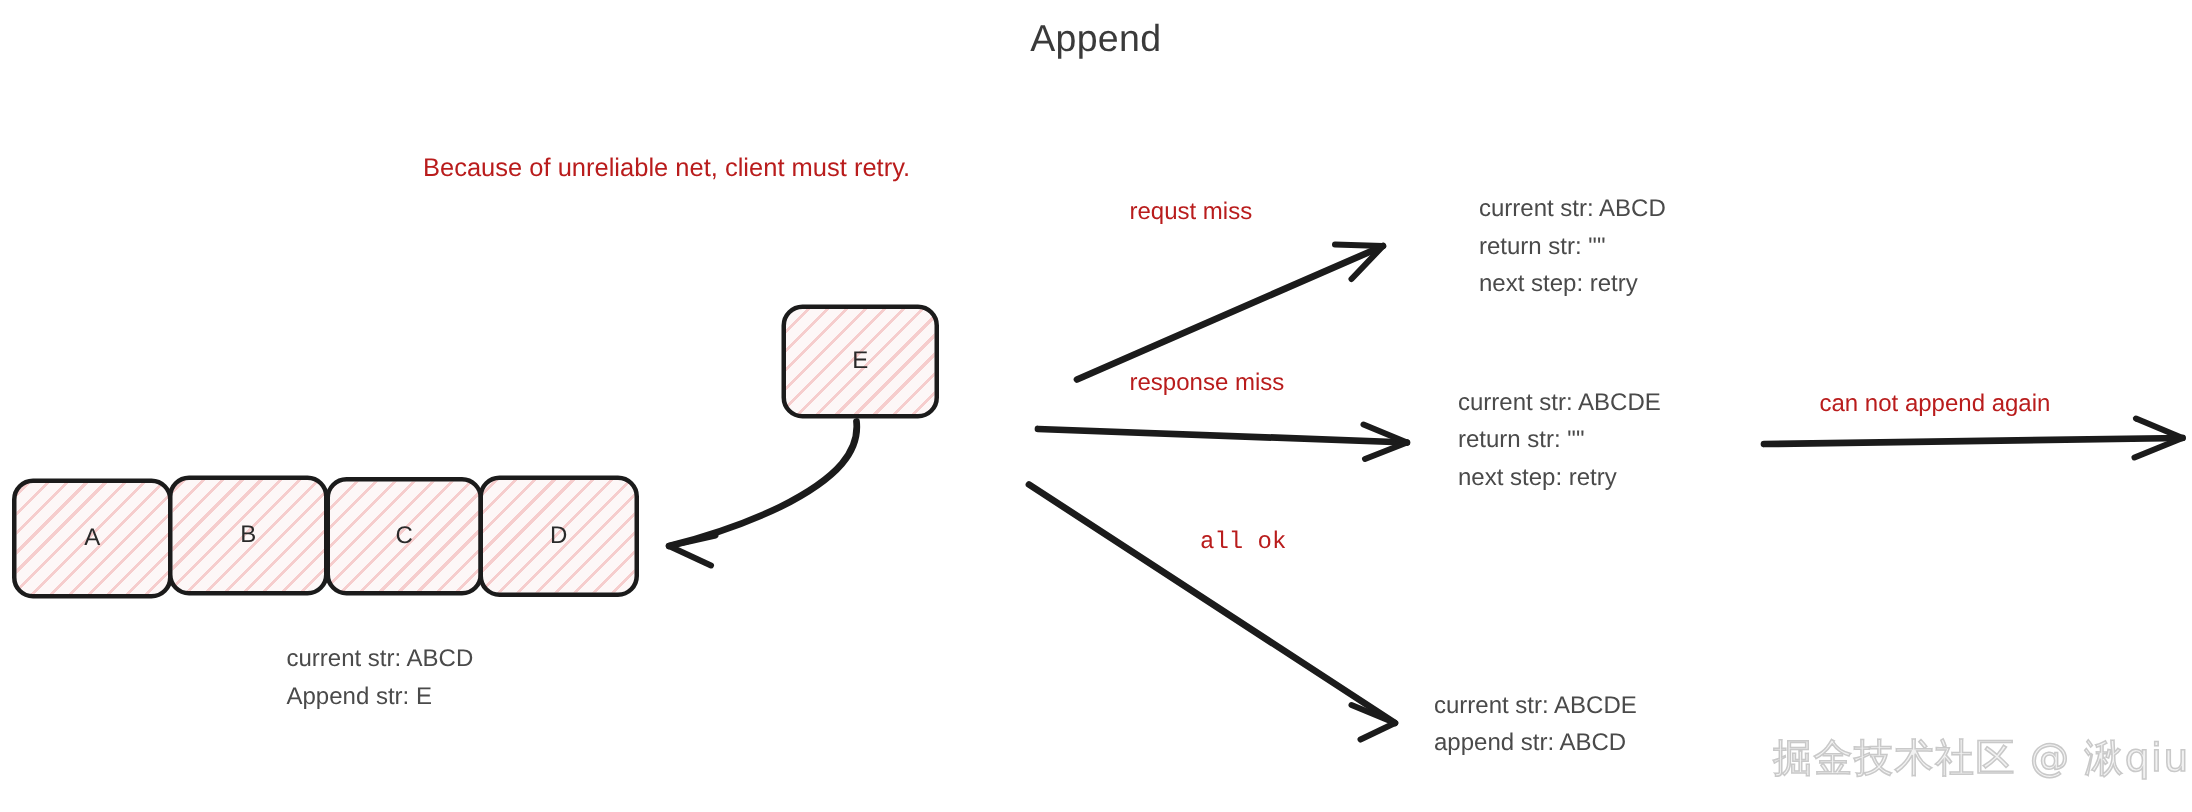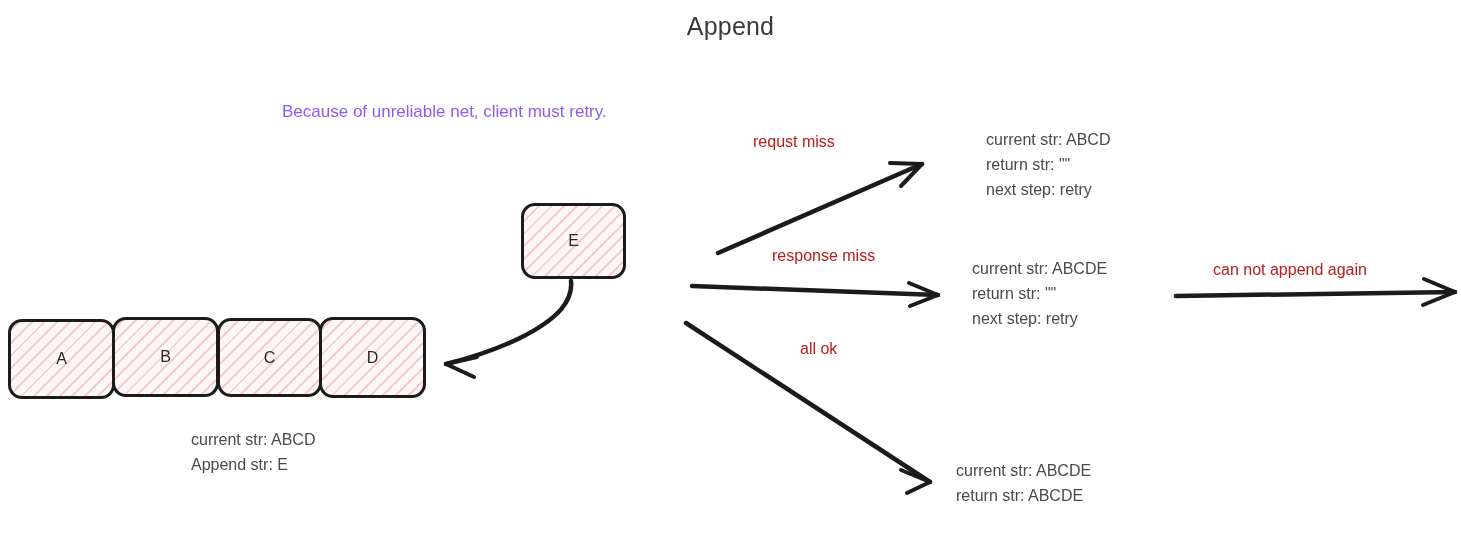--- a/index.html
+++ b/index.html
@@ -25,21 +25,21 @@
     text-align: center;
     font-size: 25px;
     color: #3a3a3a;
     letter-spacing: 0.2px;
   }
   .subtitle {
     position: absolute;
     left: 282px;
     top: 102px;
     font-size: 17px;
-    color: #8b5cf6;
+    color: #b91c1c;
     white-space: nowrap;
   }
   .cell {
     position: absolute;
     box-sizing: border-box;
     border: 3px solid #1b1b1b;
     border-radius: 14px;
     background-color: #fdf6f6;
     background-image: repeating-linear-gradient(
       -45deg,
@@ -121,39 +121,39 @@
   <div class="cell" style="left:521px; top:203px; width:105px; height:76px;">
     <span>E</span>
   </div>
 
   <div class="caption" style="left:191px; top:427px;">
     <div>current str: ABCD</div>
     <div>Append str: E</div>
   </div>
 
   <div class="edge-label" style="left:753px; top:133px;">requst miss</div>
-  <div class="edge-label" style="left:772px; top:247px;">response miss</div>
-  <div class="edge-label" style="left:800px; top:340px;">all ok</div>
+  <div class="edge-label" style="left:753px; top:247px;">response miss</div>
+  <div class="edge-label" style="left:800px; top:352px;font-family:Liberation Mono, monospace;">all ok</div>
   <div class="edge-label" style="left:1213px; top:261px;text-align:center;">can not append again</div>
 
   <div class="state-block" style="left:986px; top:127px;">
     <div>current str: ABCD</div>
     <div>return str: ""</div>
     <div>next step: retry</div>
   </div>
 
   <div class="state-block" style="left:972px; top:256px;">
     <div>current str: ABCDE</div>
     <div>return str: ""</div>
     <div>next step: retry</div>
   </div>
 
   <div class="state-block" style="left:956px; top:458px;">
     <div>current str: ABCDE</div>
-    <div>return str: ABCDE</div>
+    <div>append str: ABCD</div>
   </div>
 
   <svg class="arrows" viewBox="0 0 1461 541">
 
     <g>
       <path d="M571 281 C 573 300, 560 318, 520 338 C 495 350, 470 358, 446 364" fill="none" stroke="#1b1b1b" stroke-width="4.5" stroke-linecap="round"></path>
       <path d="M446 364 L 477 357" fill="none" stroke="#1b1b1b" stroke-width="4" stroke-linecap="round"></path>
       <path d="M446 364 L 474 377" fill="none" stroke="#1b1b1b" stroke-width="4" stroke-linecap="round"></path>
     </g>
 
@@ -175,14 +175,15 @@
       <path d="M930 482 L 907 493" fill="none" stroke="#1b1b1b" stroke-width="4" stroke-linecap="round"></path>
     </g>
 
     <g>
       <path d="M1176 296 L 1455 292" fill="none" stroke="#1b1b1b" stroke-width="4.5" stroke-linecap="round"></path>
       <path d="M1455 292 L 1424 279" fill="none" stroke="#1b1b1b" stroke-width="4" stroke-linecap="round"></path>
       <path d="M1455 292 L 1423 305" fill="none" stroke="#1b1b1b" stroke-width="4" stroke-linecap="round"></path>
     </g>
   </svg>
 
+  <div class="watermark">掘金技术社区 @ 湫qiu</div>
 
 </div>
 
 </body></html>

